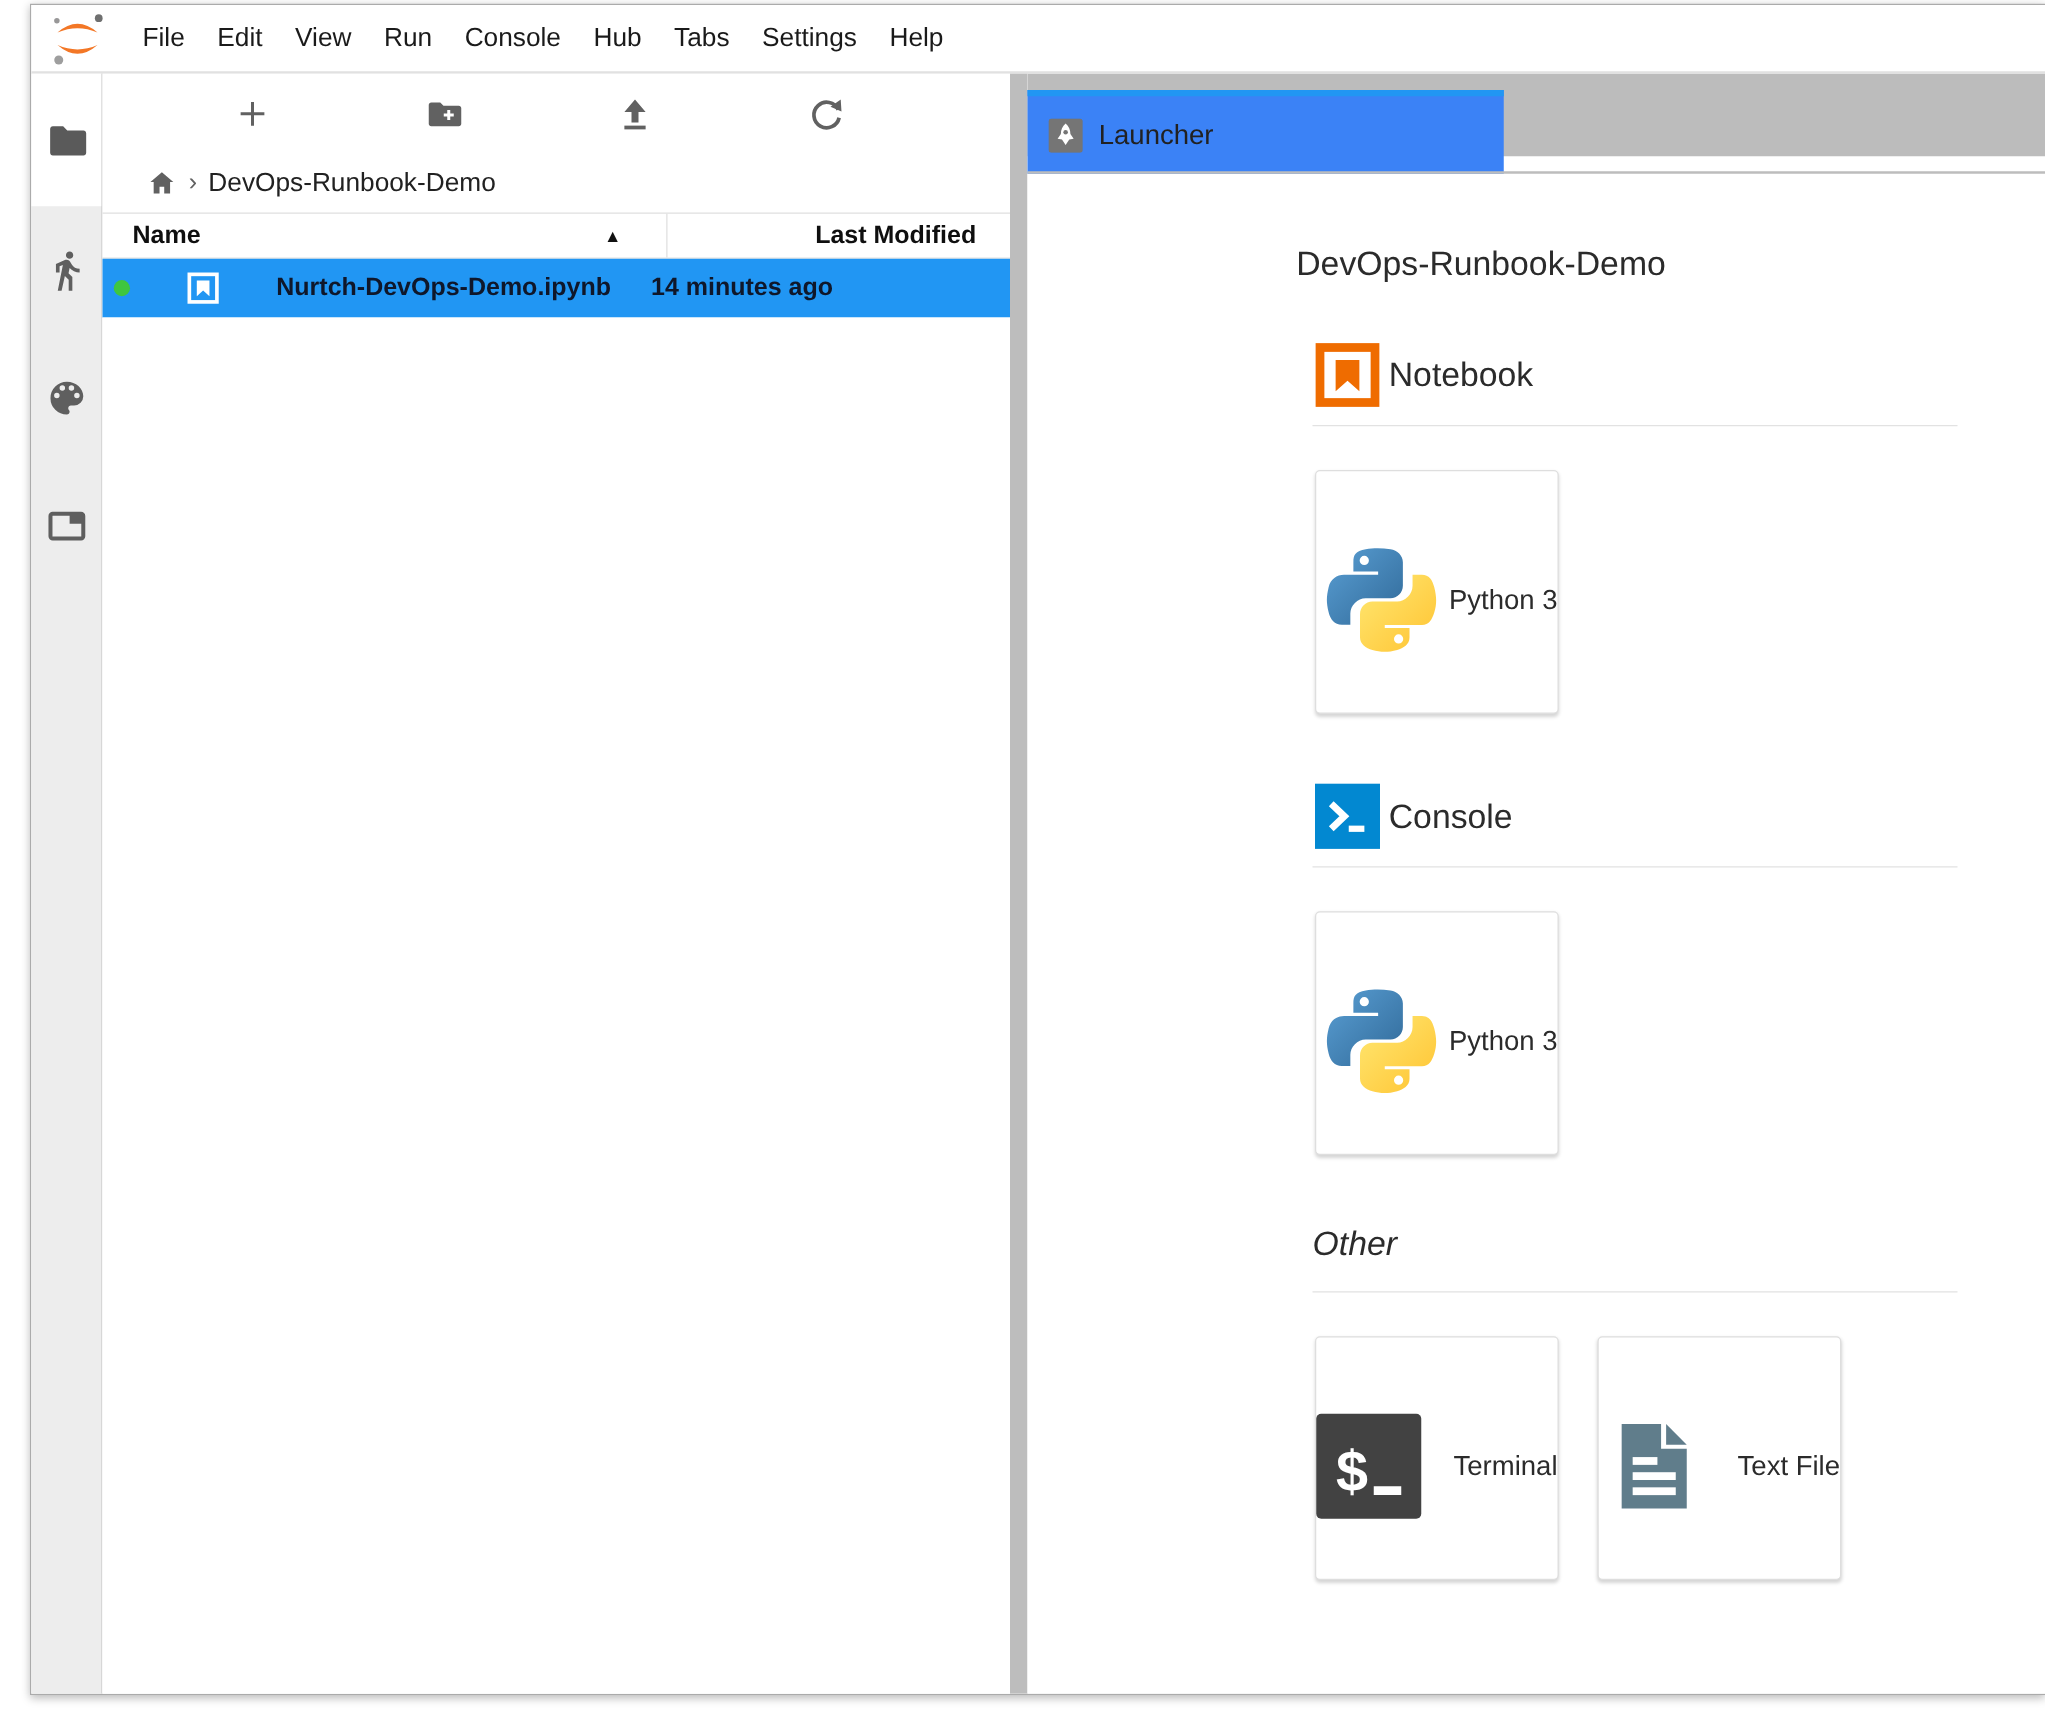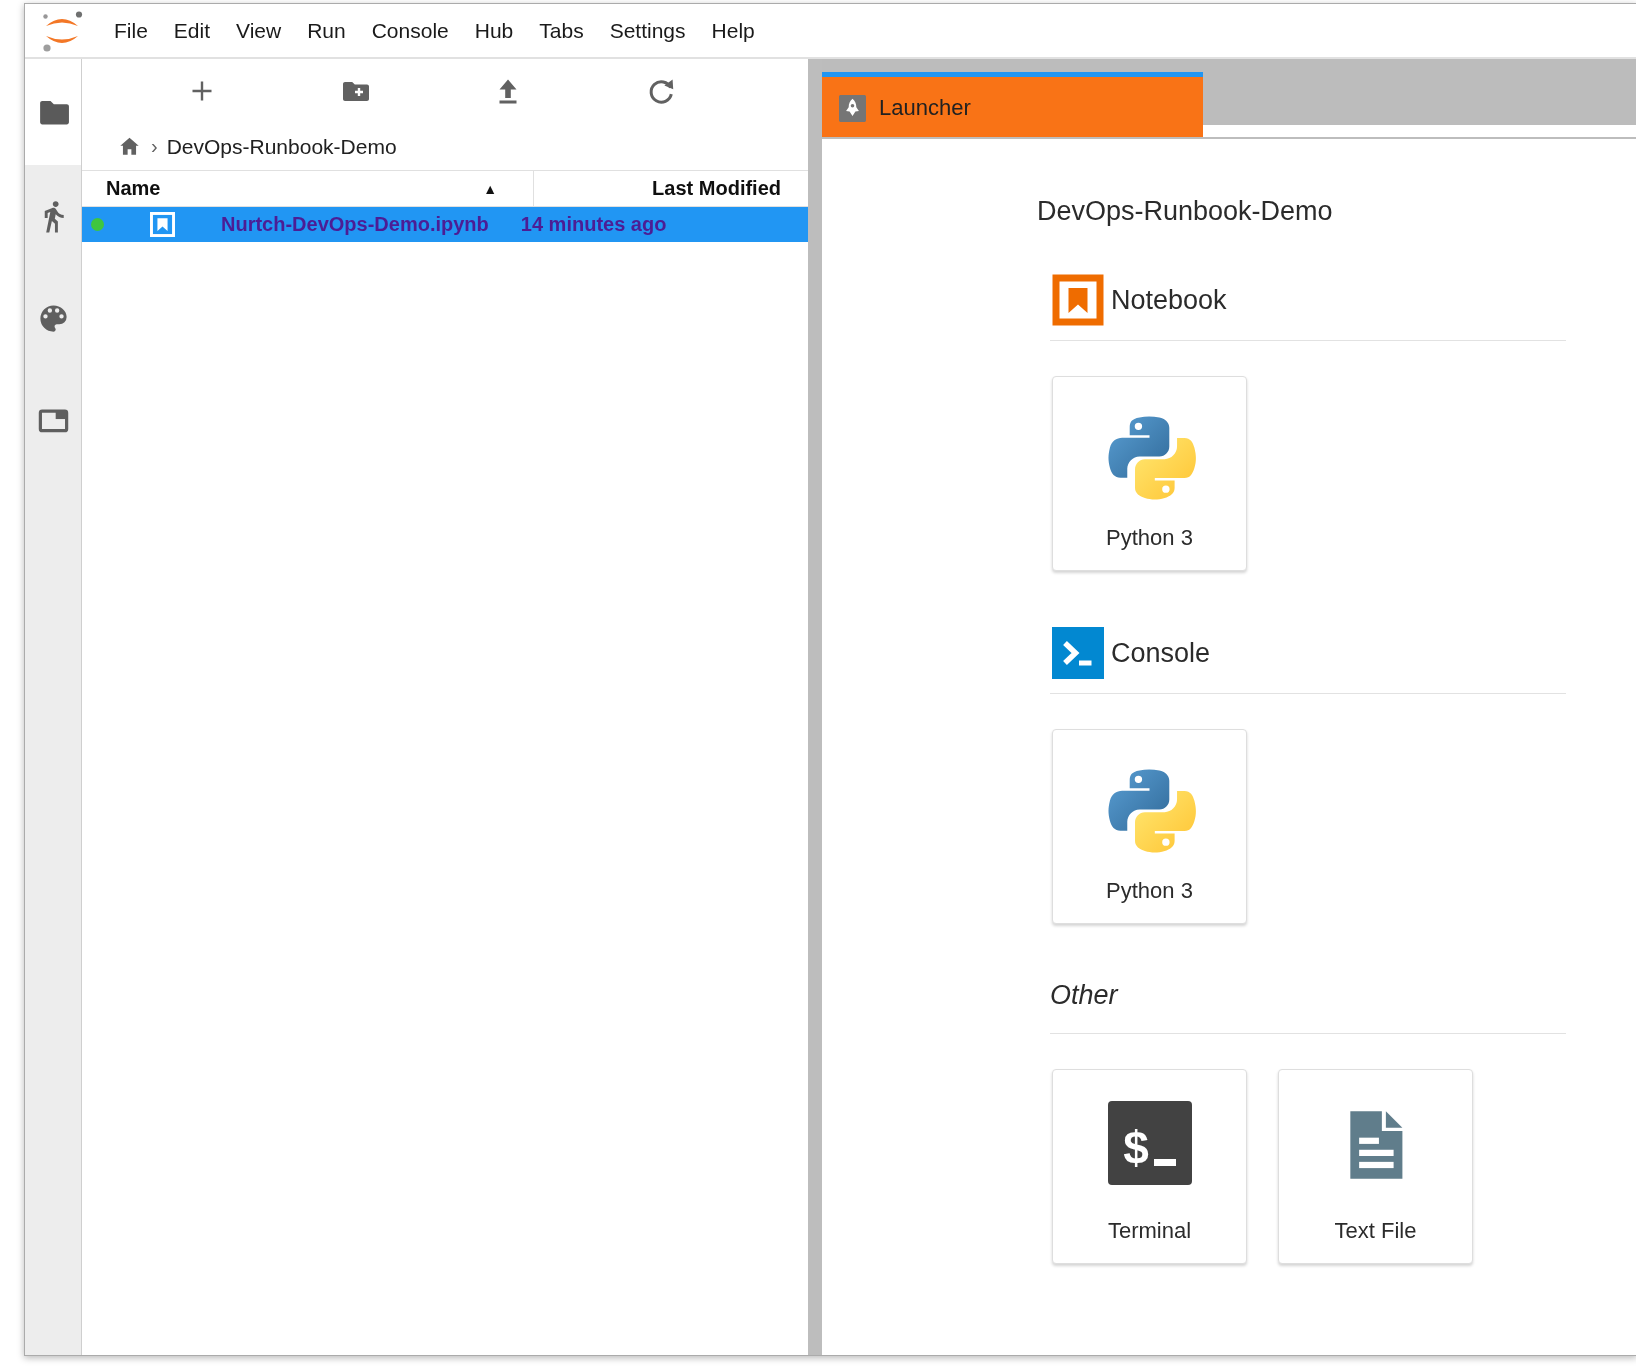--- a/index.html
+++ b/index.html
@@ -36,55 +36,55 @@
   .crumb-sep { color:#616161; font-size:20px; }
   .fb-header {
     height:37px; flex:none; display:flex; align-items:stretch;
     border-top:1px solid #e0e0e0; border-bottom:1px solid #e0e0e0;
     font-weight:bold; font-size:20px; color:#0f0f0f;
   }
   .col-name { width:451px; display:flex; align-items:center; padding-left:24px; position:relative; }
   .sort-indicator { position:absolute; right:36px; top:50%; transform:translateY(-52%); font-size:14px; color:#111; }
   .col-mod { flex:1; border-left:1px solid #e0e0e0; display:flex; align-items:center; justify-content:flex-end; padding-right:27px; }
   .fb-row {
-    height:35px; flex:none; display:flex; align-items:center;
-    background:#2196f3; color:#4c1d95; font-size:20px; font-weight:bold;gap:32px;
+    height:47px; flex:none; display:flex; align-items:center;
+    background:#2196f3; color:#0f172a; font-size:20px; font-weight:bold;gap:32px;
   }
   .run-dot { width:13px; height:13px; border-radius:50%; background:#3fc63f; margin-left:9px; flex:none; }
   .row-nb-icon { margin-left:13px; flex:none; width:27px; height:27px; }
   .row-name { margin-left:13px; }
   .row-mod { flex:1; padding-right:12px; }
   .fb-rest { flex:1; background:#fff; }
   
   .splitter { width:14px; flex:none; background:#bdbdbd; cursor:col-resize; }
   
   .launcher { flex:1; display:flex; flex-direction:column; background:#fff; min-width:0; }
   .tabbar { position:relative; height:80px; flex:none; }
   .tabbar-bg { position:absolute; top:0; left:0; right:0; height:66px; background:#bcbcbc; }
   .tabbar-line { position:absolute; bottom:0; left:0; right:0; height:2px; background:#bdbdbd; }
   .tab {
-    position:absolute; top:13px; left:0; width:381px; height:67px; background:#f97316;
+    position:absolute; top:13px; left:0; width:381px; height:67px; background:#3b82f6;
     border-top:5px solid #2196f3; display:flex; align-items:center; padding-left:17px; gap:13px;
   }
   .tab-icon { width:27px; height:27px; background:#757575; border-radius:2px; flex:none; }
   .tab-label { font-size:22px; color:#212121; }
   .launcher-body { flex:1; padding:57px 70px 0 213px; overflow:hidden; }
   .l-title { font-size:27px; font-weight:normal; color:#2b2b2b; margin:0 0 47px 2px; }
   .l-sec-head { display:flex; align-items:center; gap:7px; margin-left:17px; }
   .l-sec-head.no-icon { margin:24px 0 0 15px;font-style:italic; }
   .l-sec-label { font-size:27px; color:#2b2b2b; }
   .sec-icon { width:52px; height:52px; flex:none; }
   .console-icon { width:52px; height:52px; background:#0288d1; flex:none; }
   .l-hr { height:1px; background:#e2e2e2; margin-left:15px; margin-top:14px; }
   .l-hr.after-plain { margin-top:22px; }
   .l-cards { display:flex; gap:31px; margin:35px 0 56px 17px; }
   .l-card {
     width:195px; height:195px; background:#fff; border:1px solid #dedede; border-radius:4px;
     box-shadow:0 2px 3px rgba(0,0,0,.17);
-    display:flex; flex-direction:column; align-items:center; justify-content:space-between;
+    display:flex; flex-direction:row; align-items:center; justify-content:space-between;
     padding:31px 0 19px;
   }
   .l-card-label { font-size:22px; color:#2b2b2b; }
   .python-logo { width:99px; height:99px; }
   .terminal-glyph {
     width:84px; height:84px; background:#424242; border-radius:4px;
     display:flex; align-items:flex-end; justify-content:center; padding-bottom:16px; gap:5px;
   }
   .terminal-dollar { color:#fff; font-size:46px; font-weight:bold; line-height:0.9; font-family:"Liberation Sans",sans-serif; }
   .terminal-cursor { width:22px; height:7px; background:#fff; margin-bottom:3px; }

